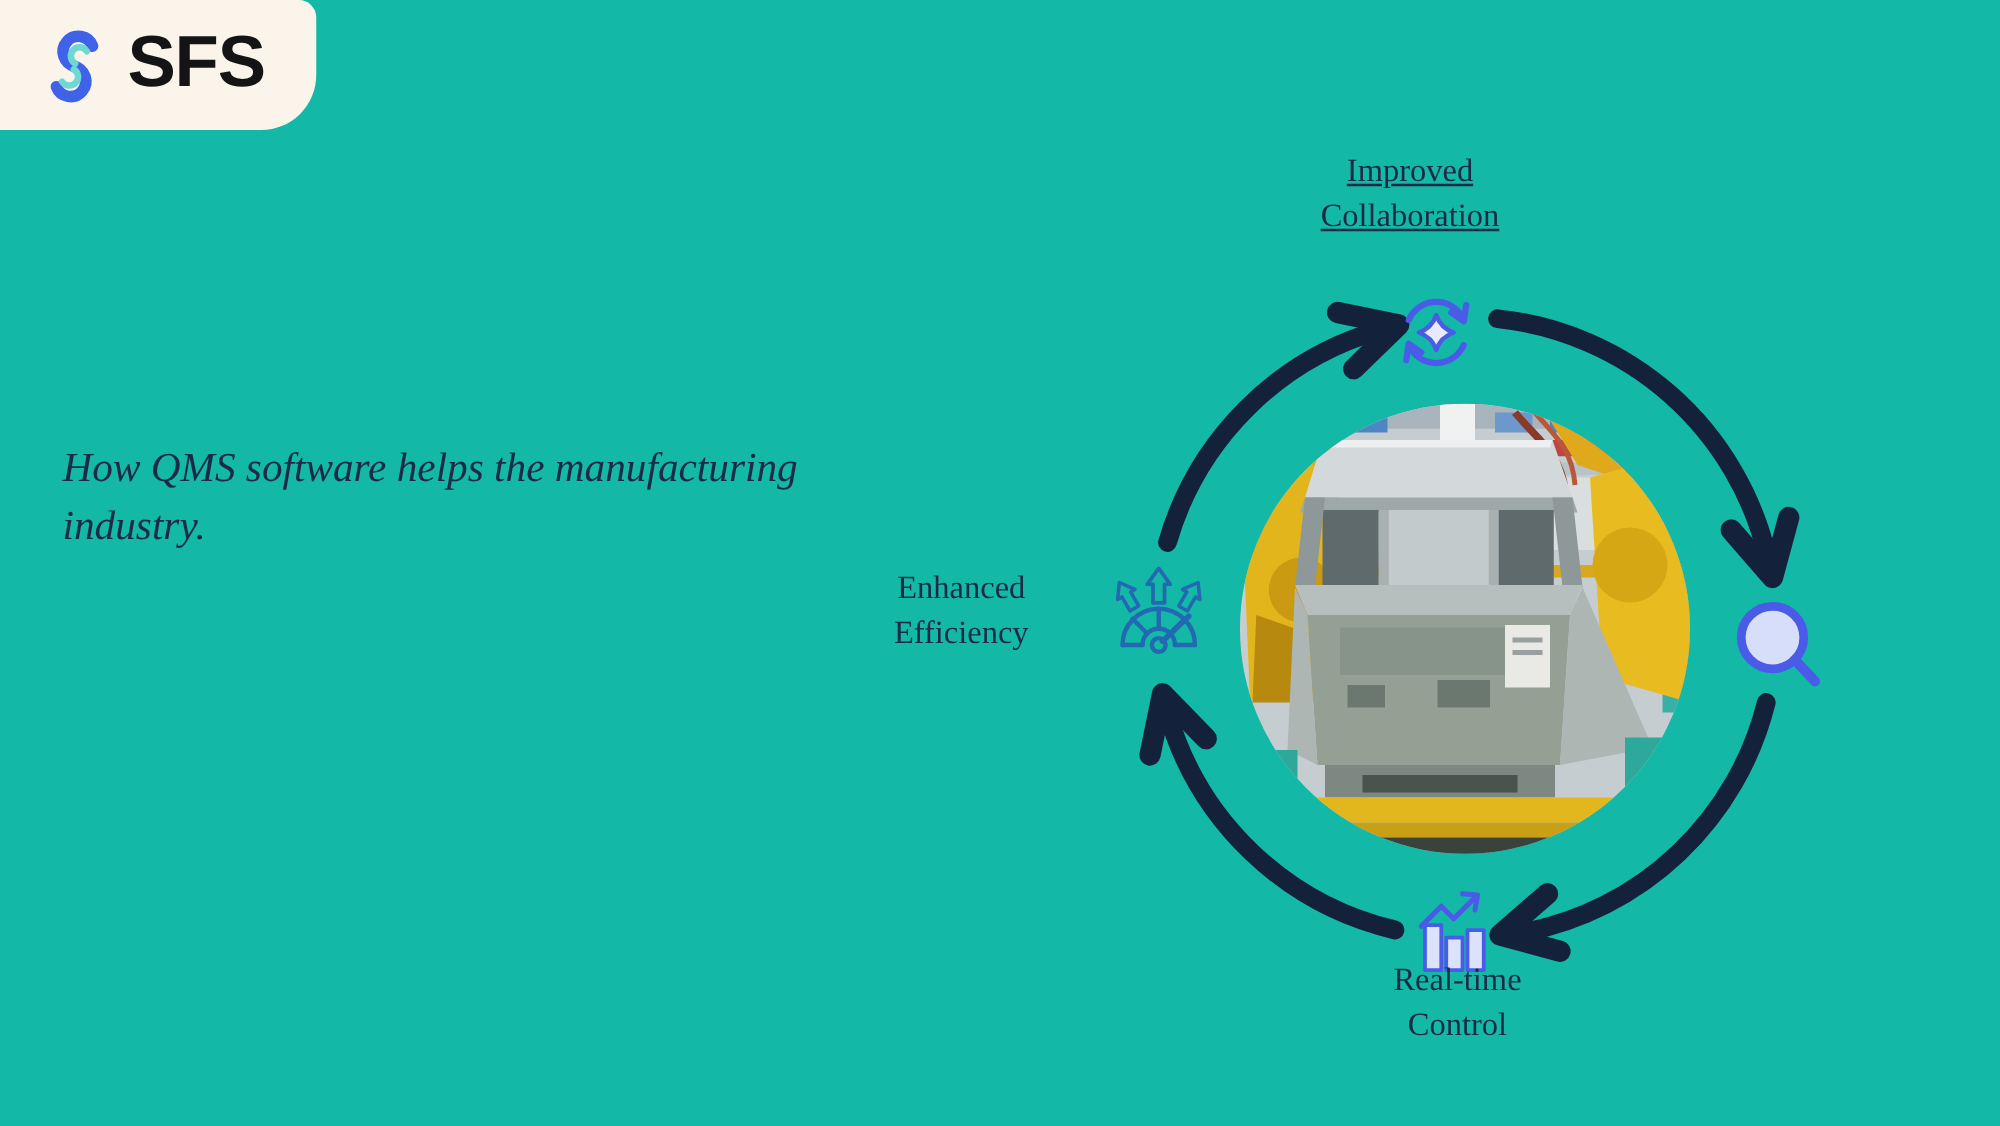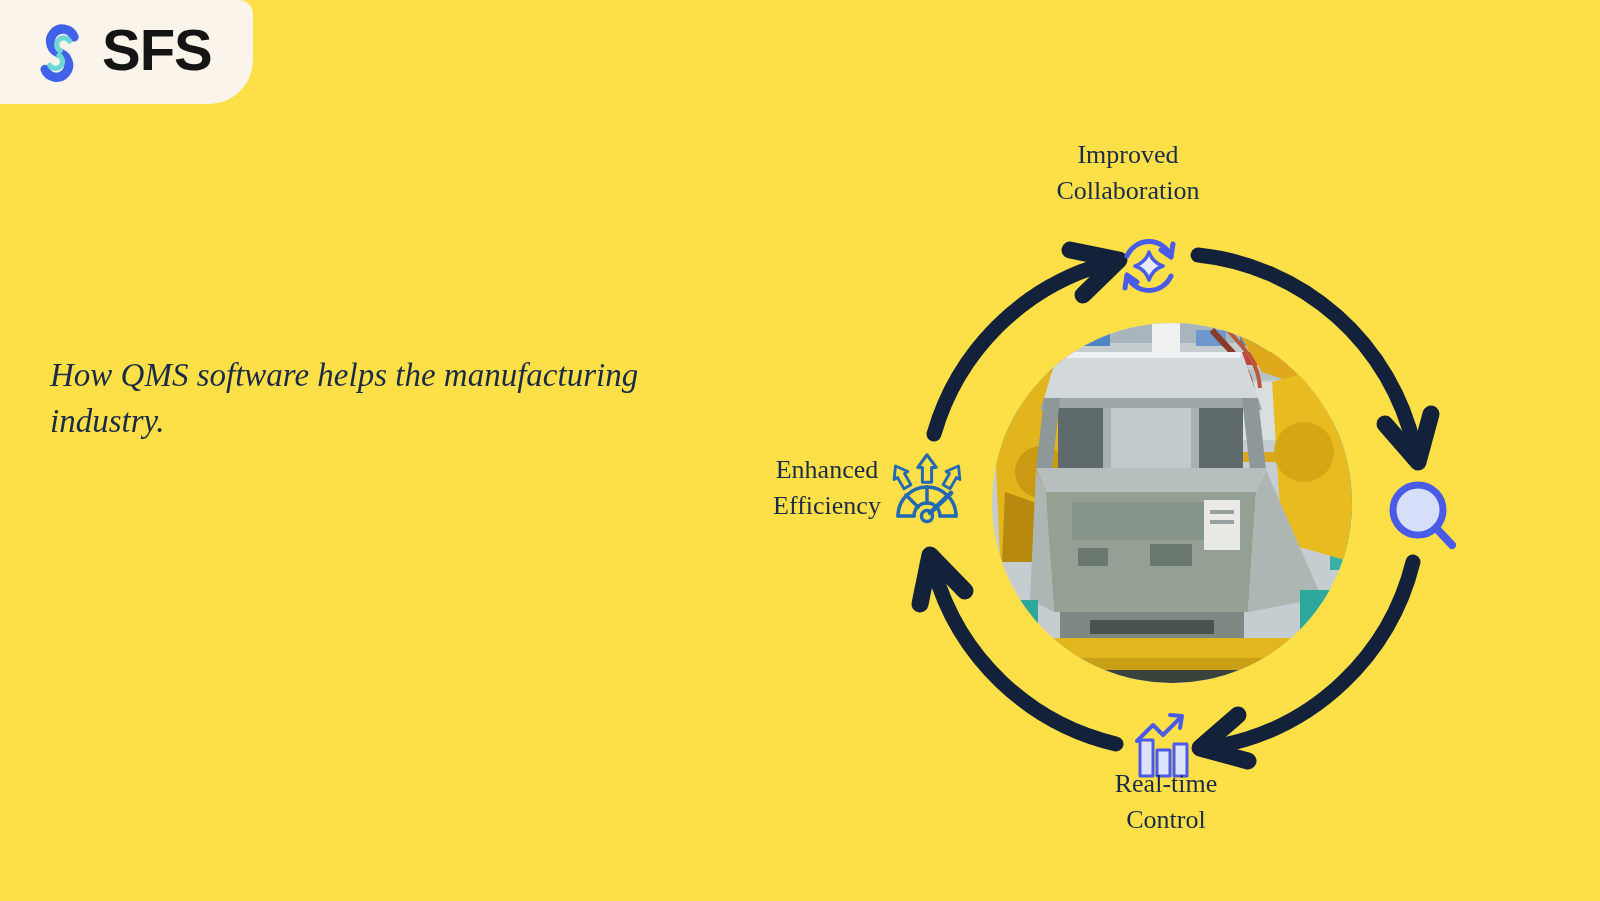--- a/index.html
+++ b/index.html
@@ -1,19 +1,19 @@
 <!DOCTYPE html>
 <html><head>
 <meta charset="utf-8">
 <style>
   html,body{margin:0;padding:0;}
   body{width:1600px;height:901px;overflow:hidden;}
   .stage{
     position:relative;width:1600px;height:901px;
-    background:#fde047;
+    background:#14b8a6;
     font-family:"Liberation Serif", serif;
     color:#1B2B47;
   }
   
   .logo-plate{
     position:absolute;left:0;top:0;width:253px;height:104px;
     background:#FAF4EA;border-radius:0 14px 44px 0;
     display:flex;align-items:center;gap:14px;padding-left:30px;box-sizing:border-box;
   }
   .logo-text{
@@ -29,24 +29,24 @@
   }
   .hero-subtitle{
     font-size:33px;font-style:italic;line-height:46px;
     white-space:pre-line;color:#1B2B47;margin:12px;
   }
   
   .cycle-label{
     position:absolute;font-size:26px;line-height:36px;color:#1B2B47;
     white-space:pre-line;
   }
-  .label-top{left:1128px;top:137px;transform:translateX(-50%);text-align:center;}
+  .label-top{left:1128px;top:119px;transform:translateX(-50%);text-align:center;text-decoration:underline;}
   .label-right{left:1462px;top:462px;text-align:left;line-height:37px;}
   .label-bottom{left:1166px;top:766px;transform:translateX(-50%);text-align:center;}
-  .label-left{left:827px;top:452px;transform:translateX(-50%);text-align:center;}
+  .label-left{left:769px;top:452px;transform:translateX(-50%);text-align:center;}
   .diagram-svg{position:absolute;left:0;top:0;width:1600px;height:901px;}
 </style>
 </head>
 <body>
 
 <div class="stage">
 
   <div class="logo-plate">
     <svg width="58" height="66" viewBox="0 0 100 100" aria-hidden="true">
       <path d="M76 24 A 21 21 0 1 0 52 52" stroke="#3F62E9" stroke-width="16" fill="none" stroke-linecap="round"></path>

